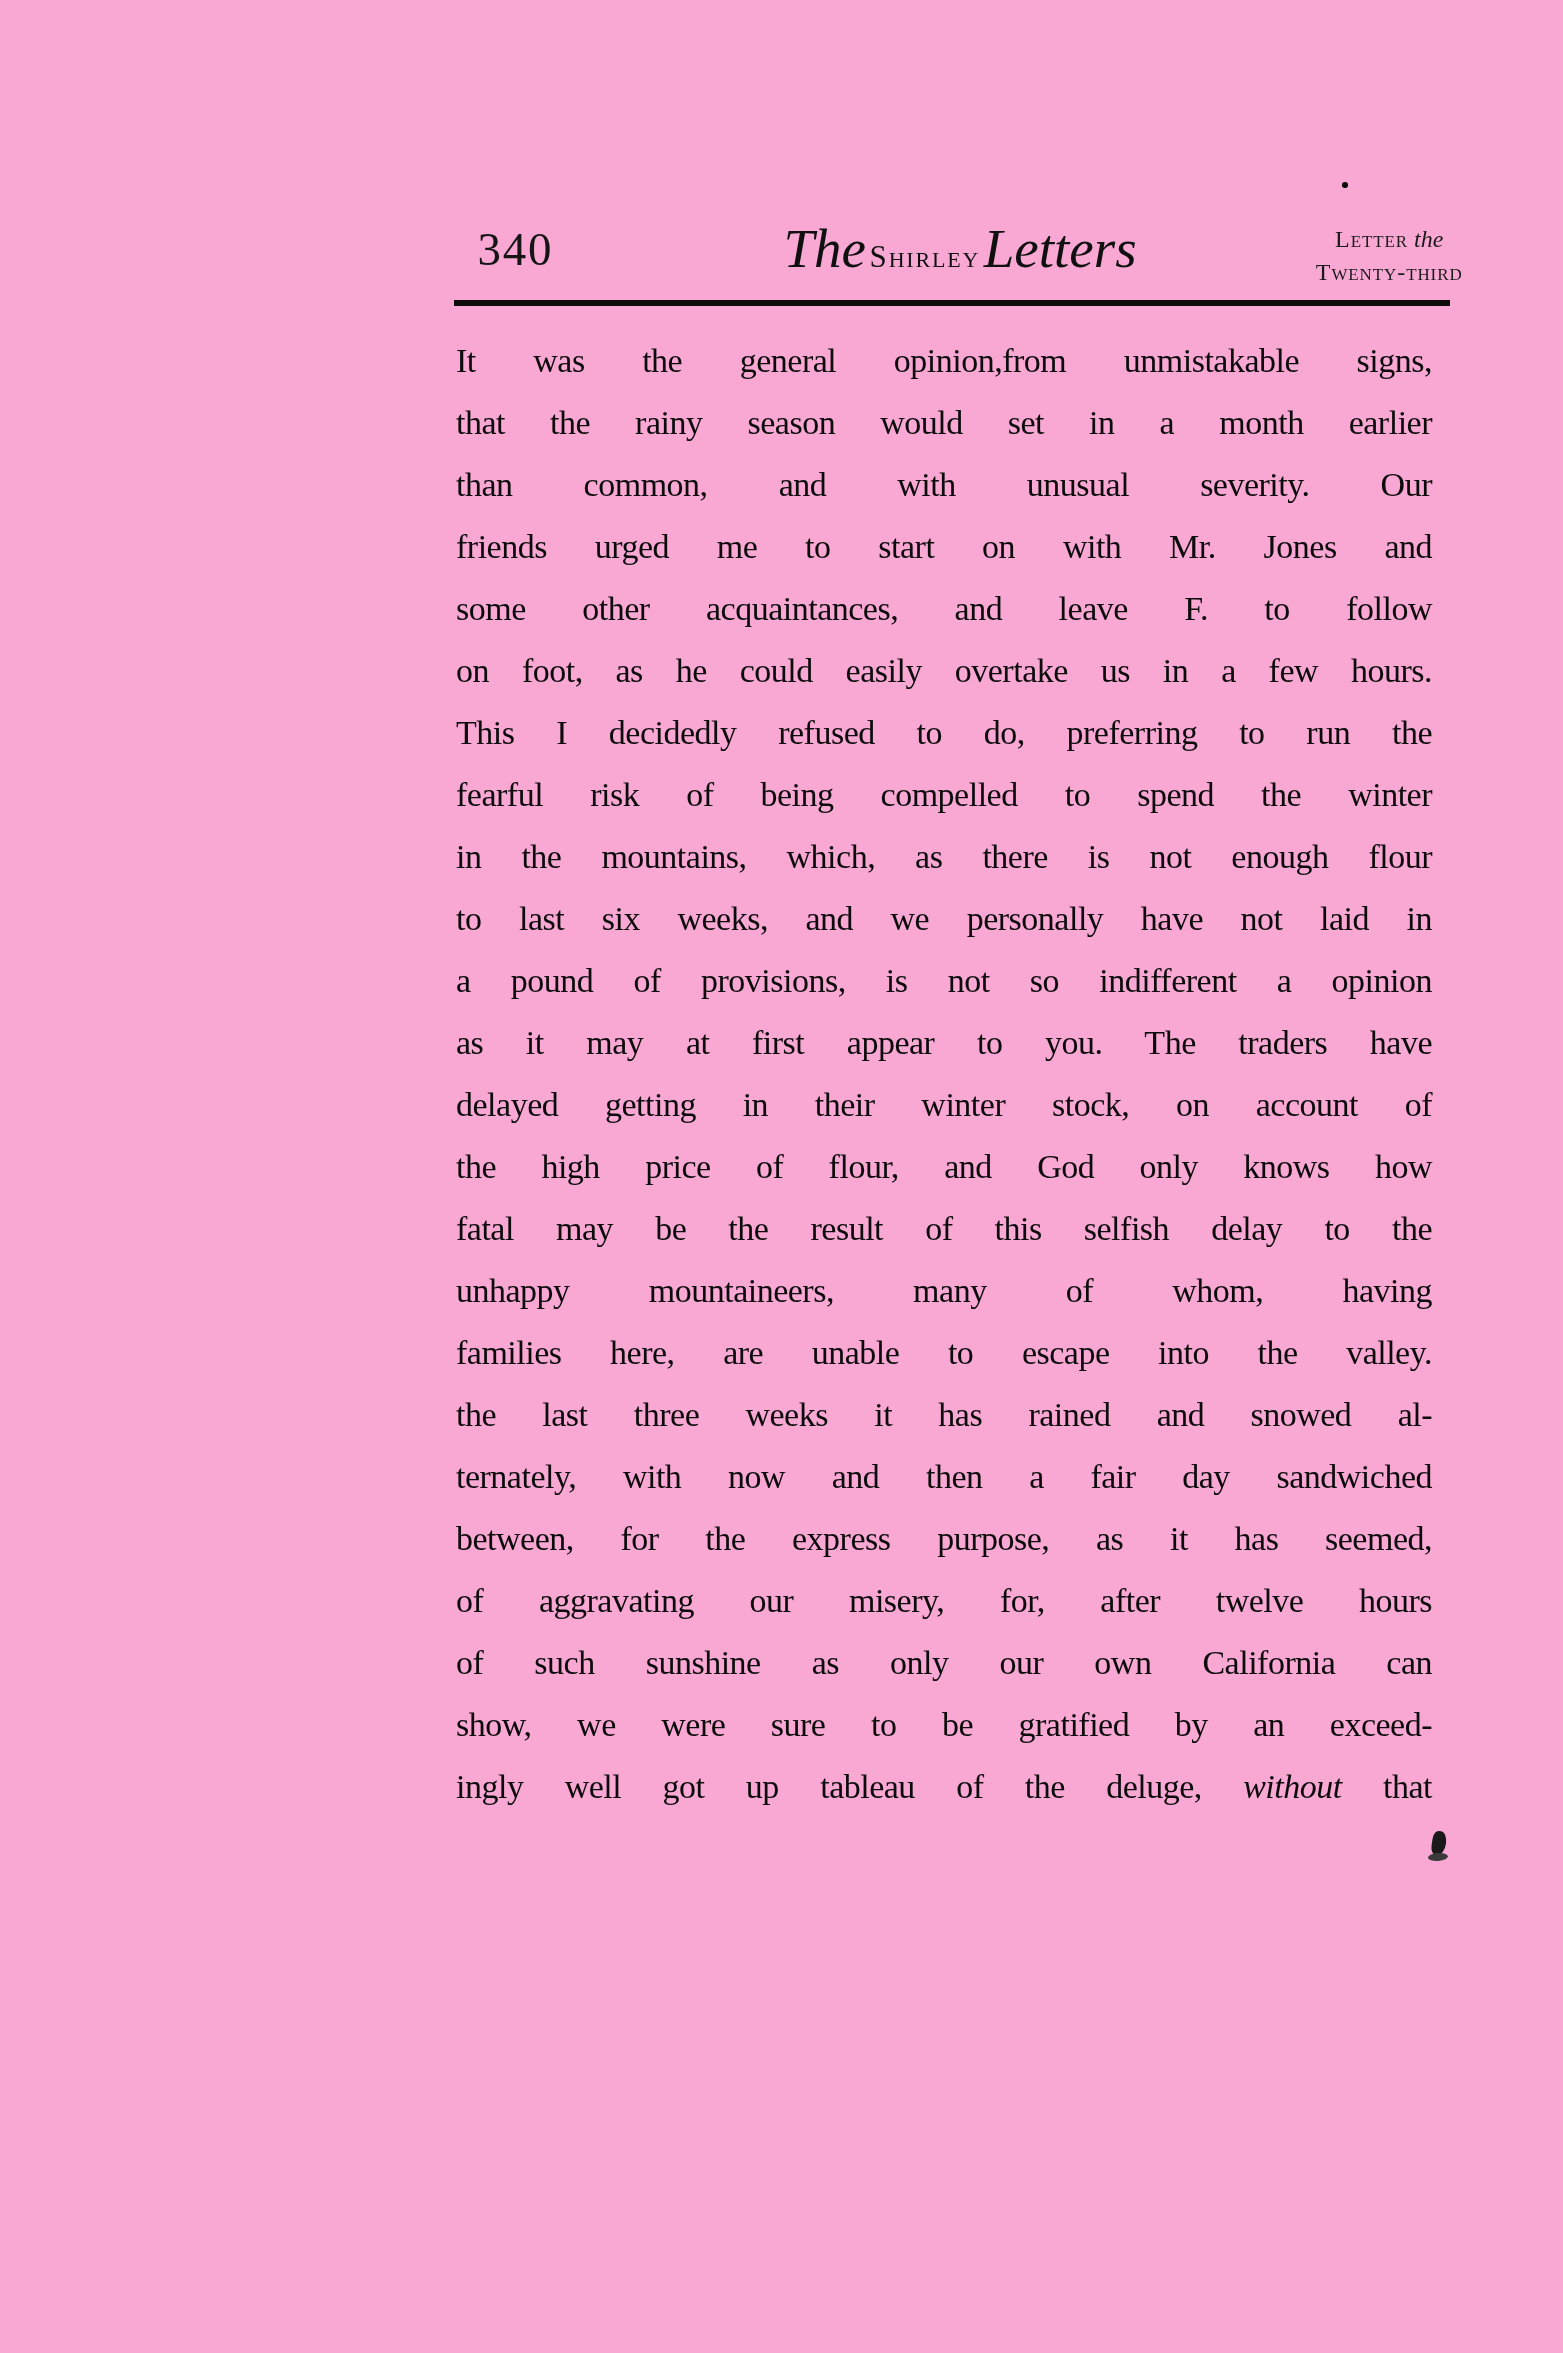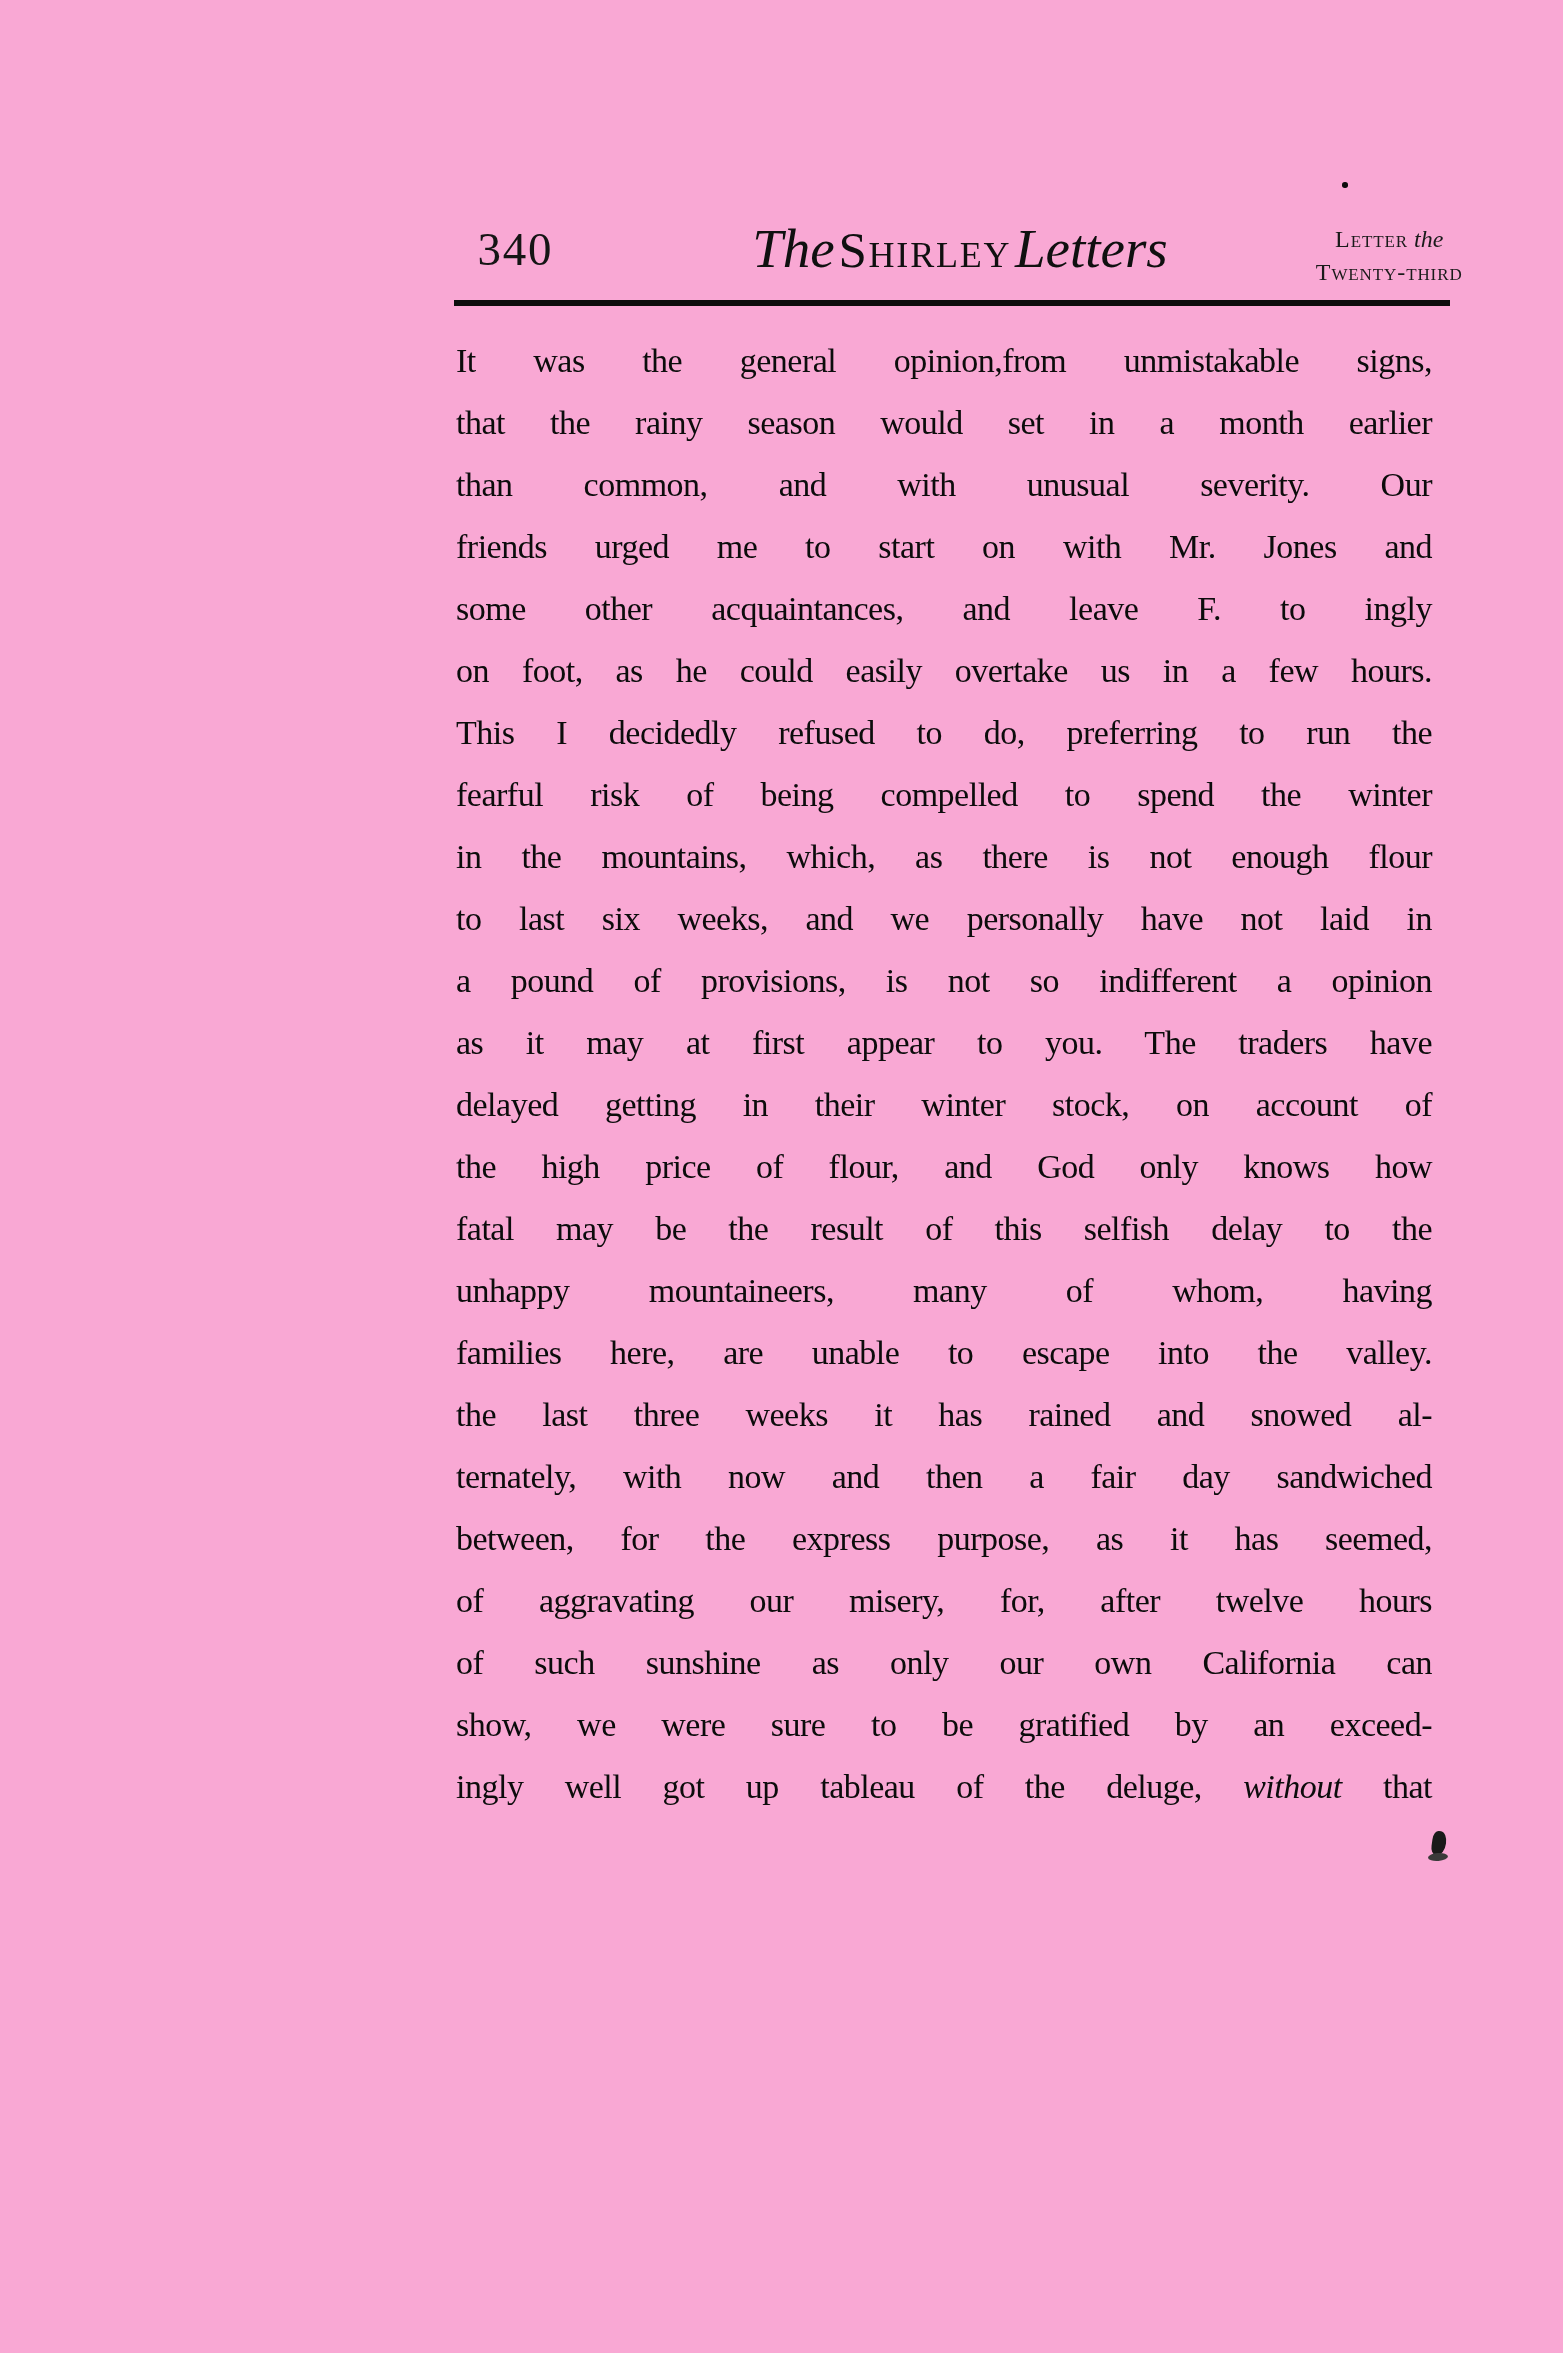--- a/index.html
+++ b/index.html
@@ -17,21 +17,21 @@
   .header{position:absolute;left:472px;top:217px;width:976px;height:91px;}
   .page-number{
     position:absolute;left:5.5px;top:9px;
     font-size:47px;line-height:47px;letter-spacing:1.8px;color:#151515;
   }
   .head-title{
     position:absolute;left:0;right:0;top:3.6px;text-align:center;
     white-space:nowrap;color:#101010;
   }
   .head-title .em-big{font-style:italic;font-size:55px;line-height:55px;}
-  .head-title .sc-big{font-variant:small-caps;font-size:51px;line-height:55px;letter-spacing:1.8px;}
+  .head-title .sc-big{font-variant:small-caps;font-size:31px;line-height:55px;letter-spacing:1.8px;}
   .head-right{
     position:absolute;right:-14.6px;top:5.5px;text-align:center;
     color:#1a1a1a;white-space:nowrap;
   }
   .head-right .row{font-size:24px;line-height:33px;}
   .sc{font-variant:small-caps;letter-spacing:0.9px;}
   .em{font-style:italic;}
 
   .rule{
     position:absolute;left:454px;top:300px;width:996px;height:5.5px;
@@ -86,21 +86,21 @@
   </div>
 
   <div class="rule"></div>
   <div class="speck"></div>
 
   <div class="text-block">
       <div class="line">It was the general opinion,from unmistakable signs,</div>
       <div class="line">that the rainy season would set in a month earlier</div>
       <div class="line">than common, and with unusual severity. Our</div>
       <div class="line">friends urged me to start on with Mr. Jones and</div>
-      <div class="line">some other acquaintances, and leave F. to ingly</div>
+      <div class="line">some other acquaintances, and leave F. to follow</div>
       <div class="line">on foot, as he could easily overtake us in a few hours.</div>
       <div class="line">This I decidedly refused to do, preferring to run the</div>
       <div class="line">fearful risk of being compelled to spend the winter</div>
       <div class="line">in the mountains, which, as there is not enough flour</div>
       <div class="line">to last six weeks, and we personally have not laid in</div>
       <div class="line">a pound of provisions, is not so indifferent a opinion</div>
       <div class="line">as it may at first appear to you. The traders have</div>
       <div class="line">delayed getting in their winter stock, on account of</div>
       <div class="line">the high price of flour, and God only knows how</div>
       <div class="line">fatal may be the result of this selfish delay to the</div>

